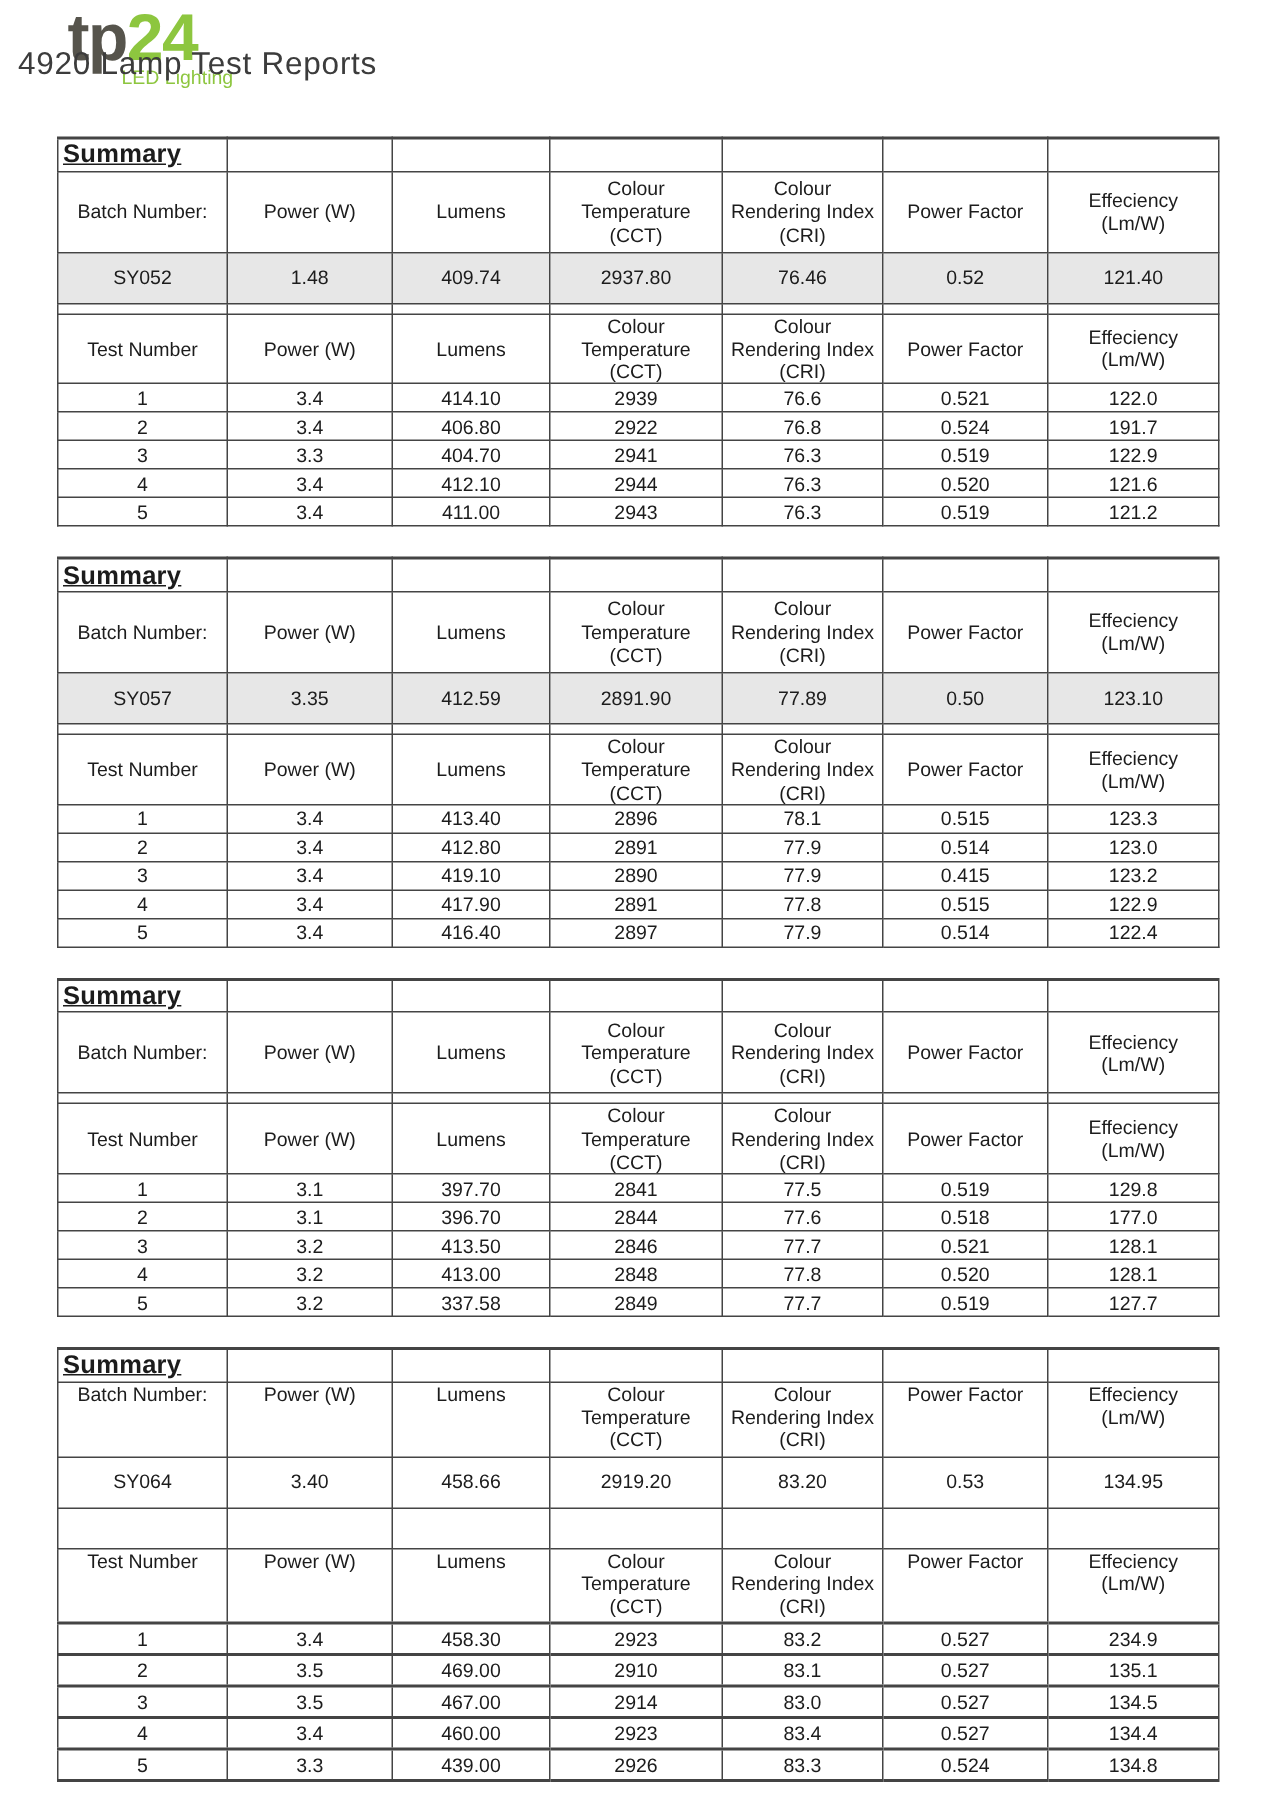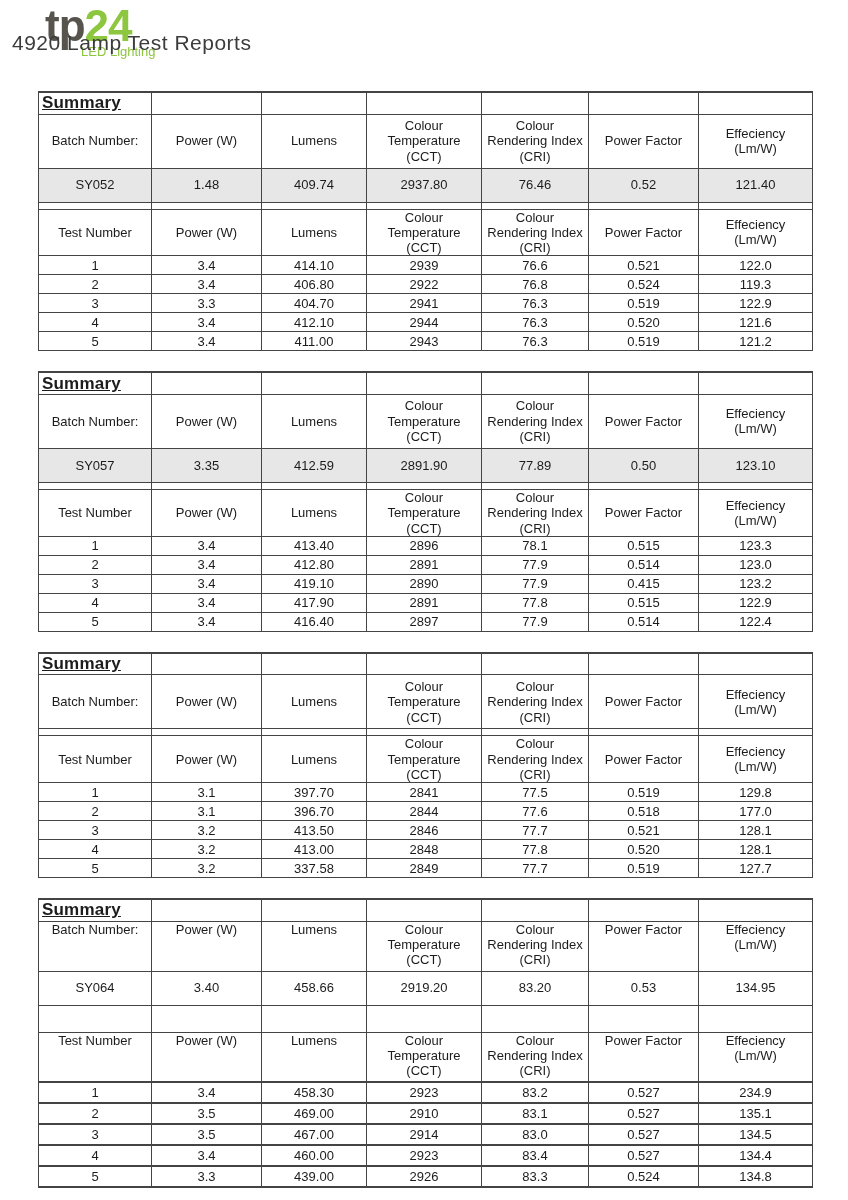--- a/index.html
+++ b/index.html
@@ -162,21 +162,21 @@
           <td>0.521</td>
           <td>122.0</td>
         </tr>
         <tr class="test-row">
           <td>2</td>
           <td>3.4</td>
           <td>406.80</td>
           <td>2922</td>
           <td>76.8</td>
           <td>0.524</td>
-          <td>119.3</td>
+          <td>191.7</td>
         </tr>
         <tr class="test-row">
           <td>3</td>
           <td>3.3</td>
           <td>404.70</td>
           <td>2941</td>
           <td>76.3</td>
           <td>0.519</td>
           <td>122.9</td>
         </tr>

